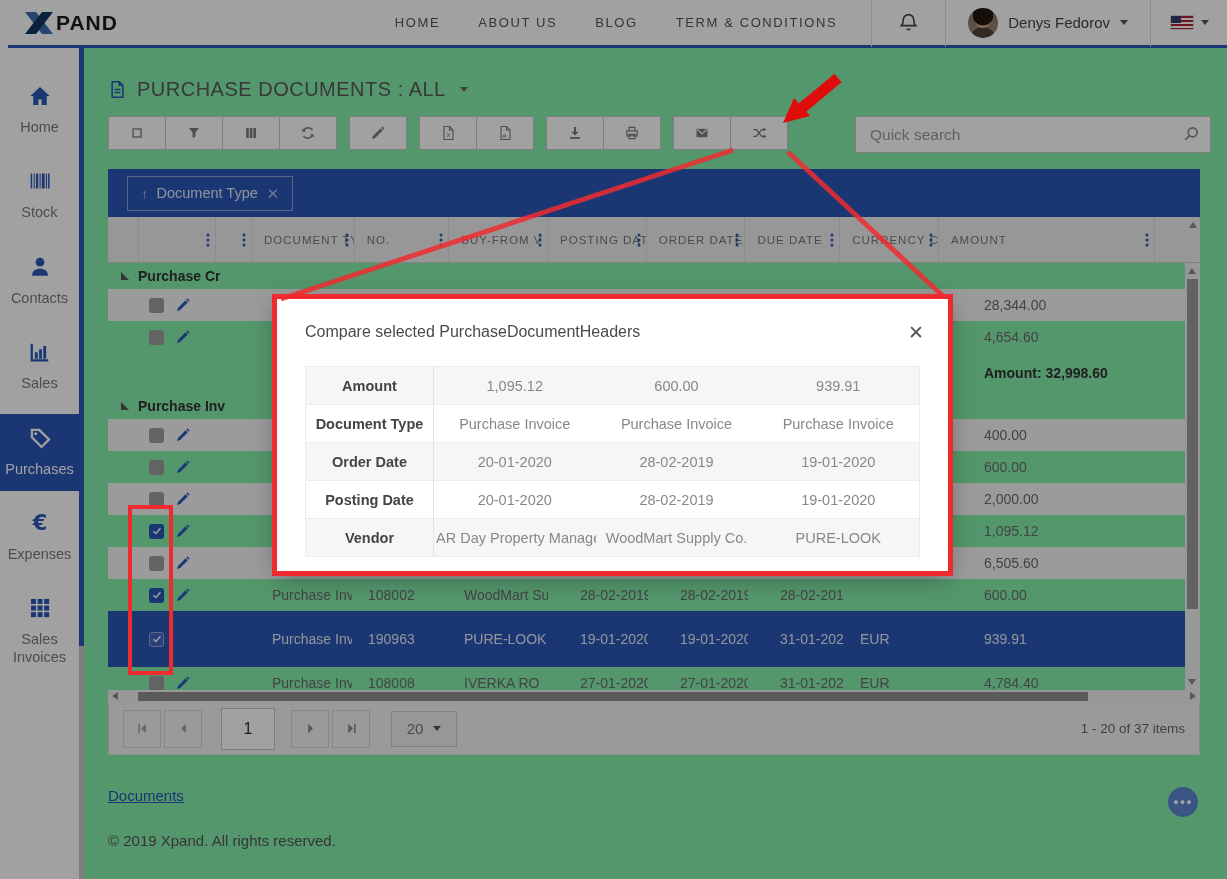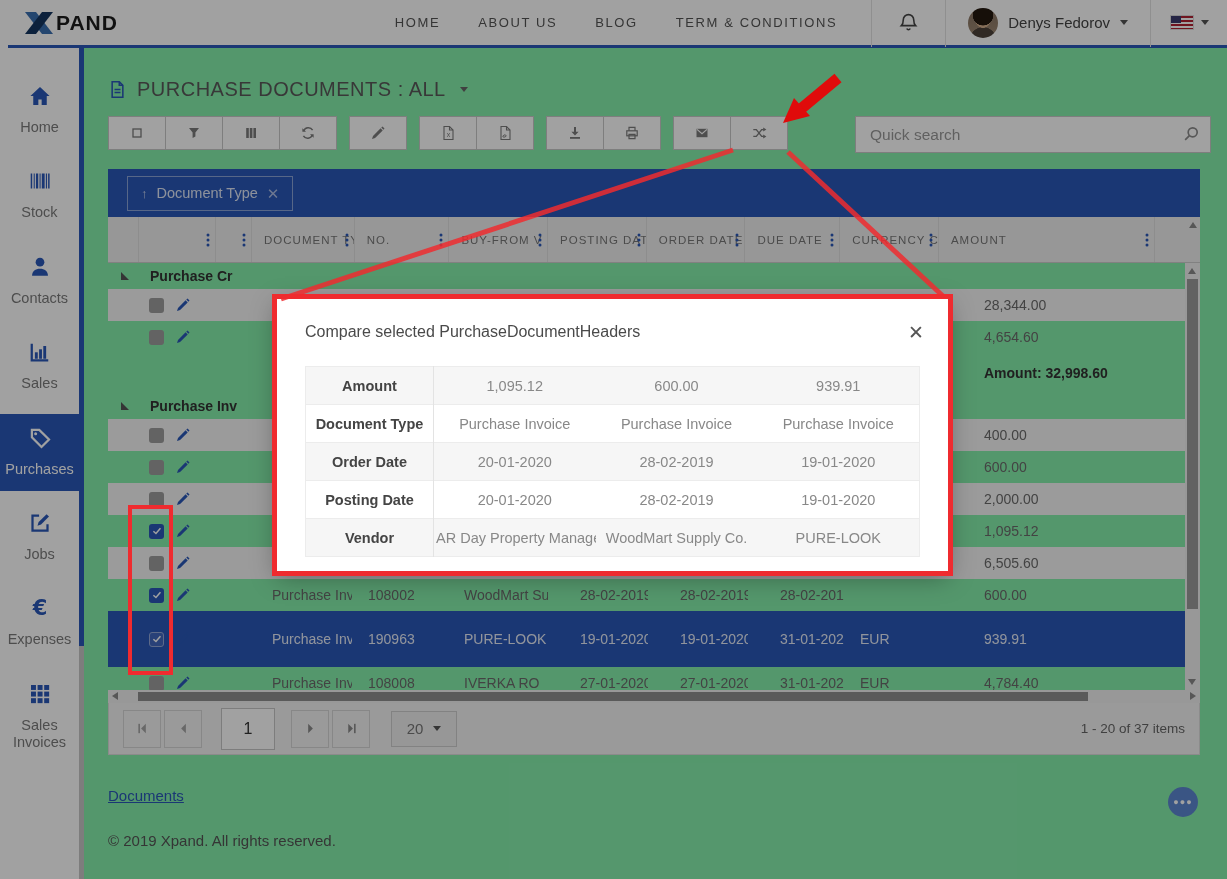--- a/index.html
+++ b/index.html
@@ -89,21 +89,21 @@
   .grow.alt{background:#f5f5f5;}
   .gcell{overflow:hidden;white-space:nowrap;padding-left:16px;flex-shrink:0;}
   .gcell.c3{padding-left:24px;}
   .gcell.c6,.gcell.c7,.gcell.c8{padding-left:32px;}
   .gcell.c10{padding-left:40px;}
   .ckcell{display:flex;align-items:center;gap:11px;padding-left:15px;}
   .cb{width:15px;height:15px;border-radius:3px;background:#9d9d9d;cursor:pointer;flex-shrink:0;
     display:flex;align-items:center;justify-content:center;}
   .cb.checked{background:var(--blue);}
   .pencil{display:inline-flex;cursor:pointer;color:var(--blue);}
-  .group-row{display:flex;align-items:center;height:26px;padding-left:13px;gap:21px;font-size:14px;
+  .group-row{display:flex;align-items:center;height:26px;padding-left:13px;gap:9px;font-size:14px;
     font-weight:bold;color:#333;text-align:center;}
   .tri{width:0;height:0;border-bottom:8px solid #555;border-right:8px solid transparent;cursor:pointer;}
   .gfooter{display:flex;align-items:center;height:40px;font-size:14px;font-weight:bold;color:#333;}
   .gf-spacer{width:836px;flex-shrink:0;}
   .gf-text{padding-left:40px;}
   .grow.sel{background:var(--blue);color:#e6ebf7;height:56px;}
   .grow.sel .cb{background:#4268bf;border:1px solid #93a9da;}
 
   .vscroll{width:15px;background:#f1f1f1;position:relative;flex-shrink:0;}
   .vtri{width:0;height:0;border-left:4px solid transparent;border-right:4px solid transparent;position:absolute;left:3px;}
@@ -231,26 +231,20 @@
                 <rect x="10.2" y="4" width="1.9" height="8.5"></rect>
               </g>
             </svg>
           </span><div class="sb-label">Sales</div></div>
         <div class="sb-item active"><span class="icon">
             <svg width="24" height="24" viewBox="0 0 16 16">
               <path fill="none" stroke="currentColor" stroke-width="1.5" d="M2.6 2.6h4.9L14 9l-5 5-6.4-6.5z"></path>
               <circle cx="5.1" cy="5.1" r="1" fill="currentColor"></circle>
             </svg>
           </span><div class="sb-label">Purchases</div></div>
-        <div class="sb-item"><span class="icon">
-            <svg width="24" height="24" viewBox="0 0 16 16">
-              <path d="M13 8.8V13H3V3h4.4" fill="none" stroke="currentColor" stroke-width="1.5"></path>
-              <path fill="currentColor" d="M6.3 9.8l.8-2.4 5.3-5.3 1.6 1.6-5.3 5.3z"></path>
-            </svg>
-          </span><div class="sb-label">Jobs</div></div>
         <div class="sb-item"><span class="icon">
             <svg width="24" height="24" viewBox="0 0 16 16">
               <text x="8" y="12.8" text-anchor="middle" font-size="14" font-weight="bold" fill="currentColor" font-family="DejaVu Sans">€</text>
             </svg>
           </span><div class="sb-label">Expenses</div></div>
         <div class="sb-item"><span class="icon">
             <svg width="24" height="24" viewBox="0 0 16 16">
               <g fill="currentColor">
                 <rect x="2" y="2" width="3.3" height="3.3"></rect>
                 <rect x="6.4" y="2" width="3.3" height="3.3"></rect>

